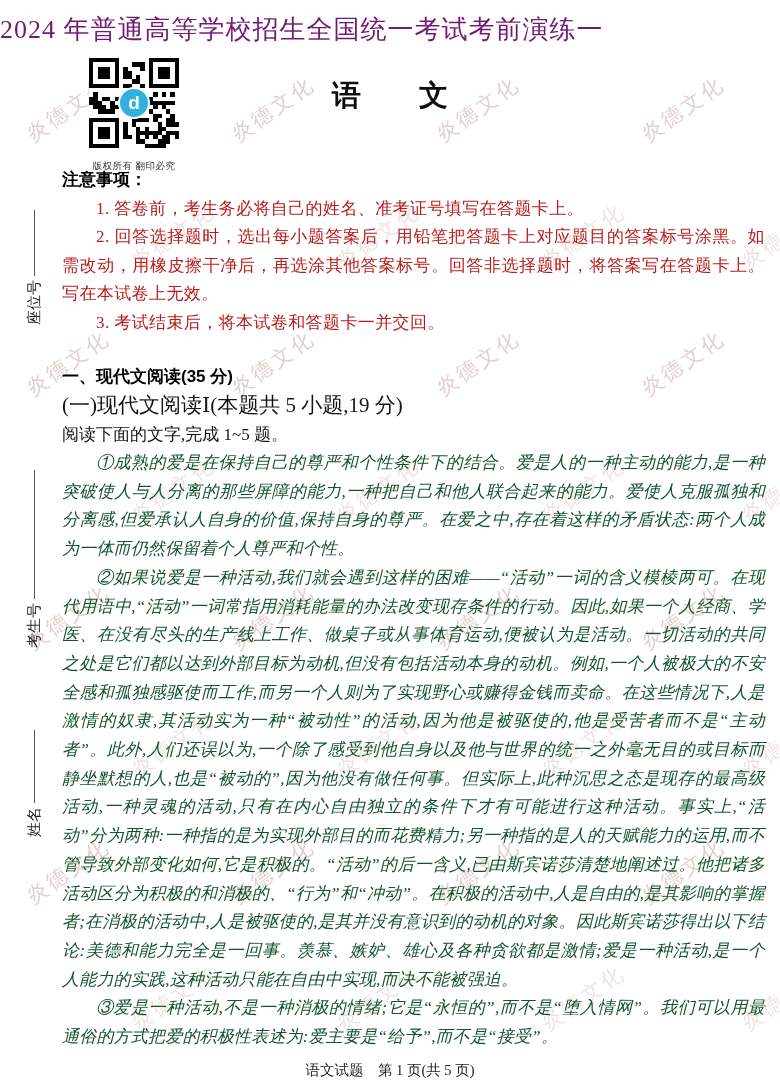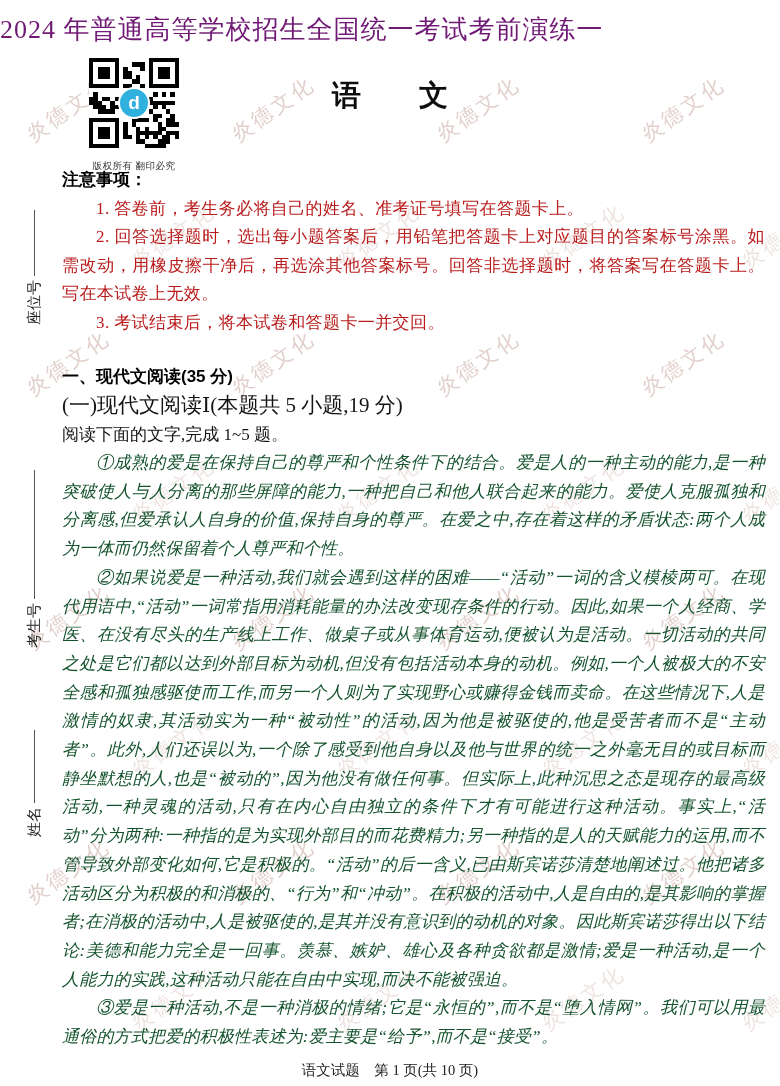--- a/index.html
+++ b/index.html
@@ -238,14 +238,14 @@
       <div class="instruction">阅读下面的文字,完成 1~5 题。</div>
       <div id="passage">
           <p class="para">①成熟的爱是在保持自己的尊严和个性条件下的结合。爱是人的一种主动的能力,是一种突破使人与人分离的那些屏障的能力,一种把自己和他人联合起来的能力。爱使人克服孤独和分离感,但爱承认人自身的价值,保持自身的尊严。在爱之中,存在着这样的矛盾状态:两个人成为一体而仍然保留着个人尊严和个性。</p>
           <p class="para">②如果说爱是一种活动,我们就会遇到这样的困难——“活动”一词的含义模棱两可。在现代用语中,“活动”一词常指用消耗能量的办法改变现存条件的行动。因此,如果一个人经商、学医、在没有尽头的生产线上工作、做桌子或从事体育运动,便被认为是活动。一切活动的共同之处是它们都以达到外部目标为动机,但没有包括活动本身的动机。例如,一个人被极大的不安全感和孤独感驱使而工作,而另一个人则为了实现野心或赚得金钱而卖命。在这些情况下,人是激情的奴隶,其活动实为一种“被动性”的活动,因为他是被驱使的,他是受苦者而不是“主动者”。此外,人们还误以为,一个除了感受到他自身以及他与世界的统一之外毫无目的或目标而静坐默想的人,也是“被动的”,因为他没有做任何事。但实际上,此种沉思之态是现存的最高级活动,一种灵魂的活动,只有在内心自由独立的条件下才有可能进行这种活动。事实上,“活动”分为两种:一种指的是为实现外部目的而花费精力;另一种指的是人的天赋能力的运用,而不管导致外部变化如何,它是积极的。“活动”的后一含义,已由斯宾诺莎清楚地阐述过。他把诸多活动区分为积极的和消极的、“行为”和“冲动”。在积极的活动中,人是自由的,是其影响的掌握者;在消极的活动中,人是被驱使的,是其并没有意识到的动机的对象。因此斯宾诺莎得出以下结论:美德和能力完全是一回事。羡慕、嫉妒、雄心及各种贪欲都是激情;爱是一种活动,是一个人能力的实践,这种活动只能在自由中实现,而决不能被强迫。</p>
           <p class="para">③爱是一种活动,不是一种消极的情绪;它是“永恒的”,而不是“堕入情网”。我们可以用最通俗的方式把爱的积极性表述为:爱主要是“给予”,而不是“接受”。</p>
         </div>
     </div>
 
   </div>
 
-  <div class="footer">语文试题　第 1 页(共 10 页)</div>
+  <div class="footer">语文试题　第 1 页(共 5 页)</div>
 </div>
 
 </body></html>

